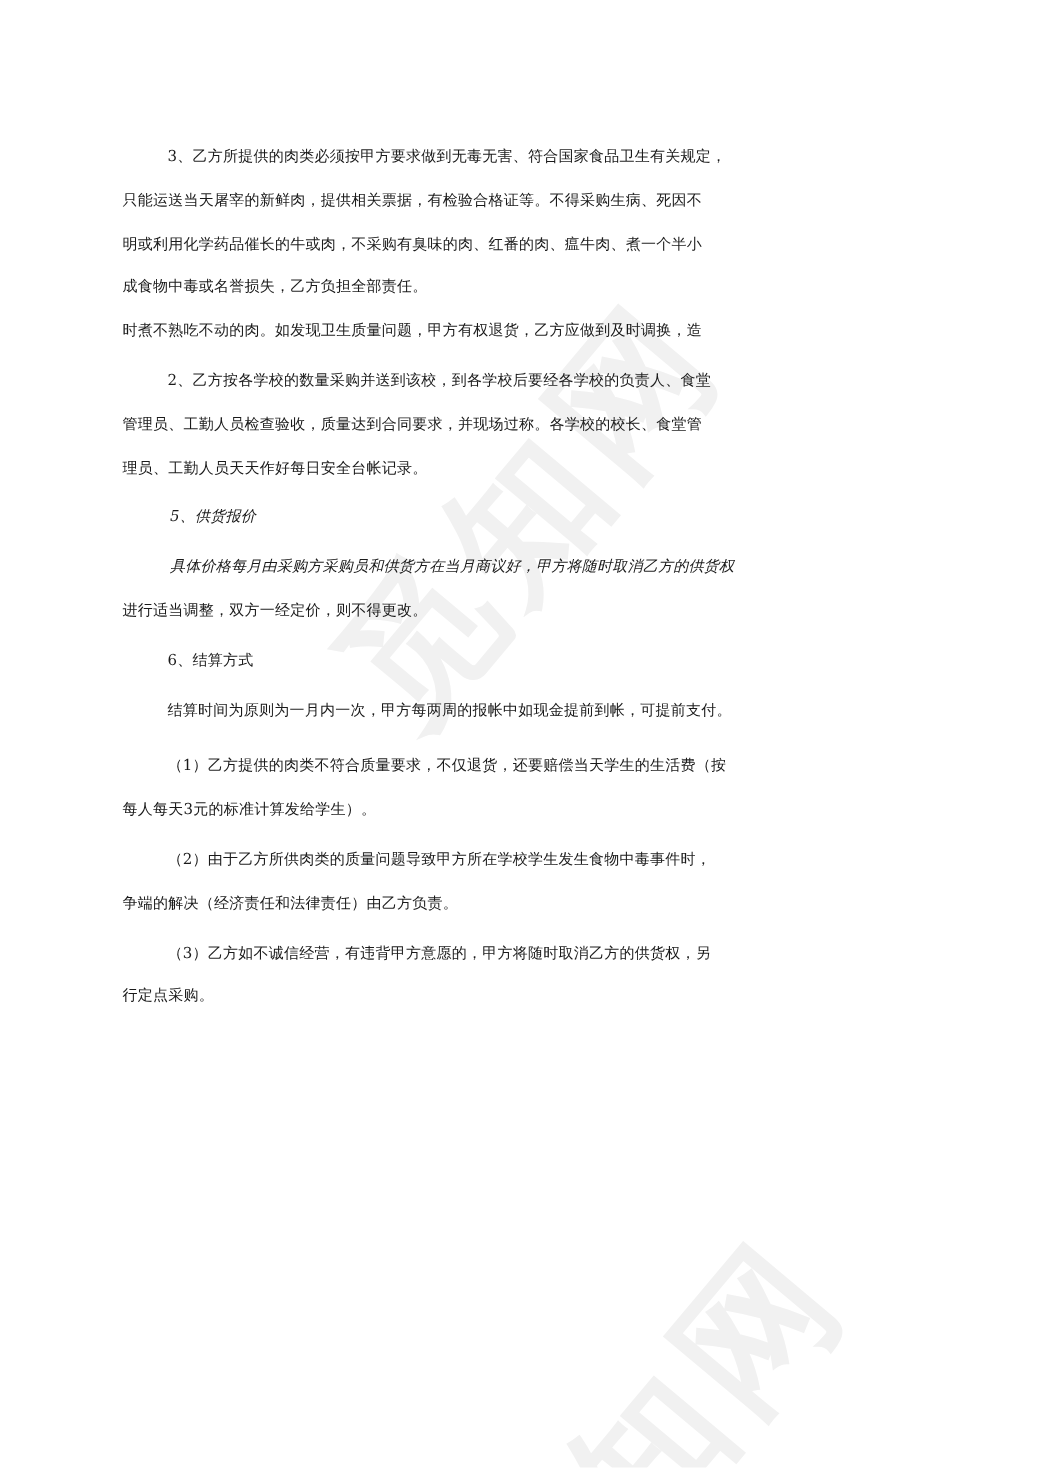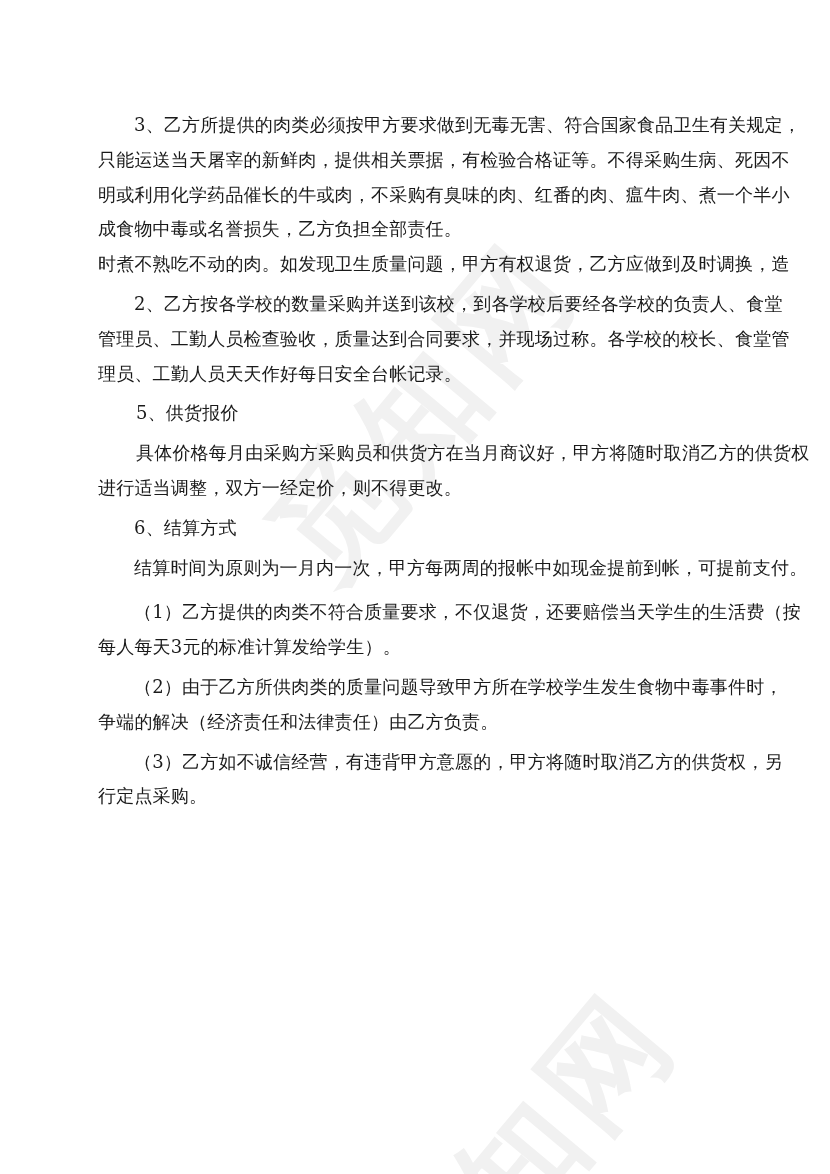--- a/index.html
+++ b/index.html
@@ -5,25 +5,25 @@
   html, body { margin: 0; padding: 0; background: #ffffff; }
   body { width: 830px; height: 1174px; position: relative; overflow: hidden;
          font-family: "DejaVu Serif", "Liberation Serif", serif; color: #1a1a1a; }
   .watermark { position: absolute; color: #f1f1f1; font-weight: bold;
                font-family: "DejaVu Sans", "Liberation Sans", sans-serif;
                font-size: 120px; letter-spacing: 10px; transform: rotate(-50deg);
                transform-origin: center; white-space: nowrap; z-index: 0; user-select: none; }
   .wm1 { left: 230px; top: 330px; }
   .wm2 { left: 330px; top: 1080px; }
   .page { position: absolute; left: 98px; top: 108px; width: 642px; z-index: 1; }
-  .line { font-size: 18px; height: 34.8px; line-height: 34.8px; white-space: nowrap;
+  .line { font-size: 12px; height: 34.8px; line-height: 34.8px; white-space: nowrap;
           letter-spacing: 0.2px; }
   .gap { height: 5px; }
   .i1 { padding-left: 36px; }
-  .i2 { padding-left: 38px; }
+  .i2 { padding-left: 38px; font-style: italic; }
   .i3 { padding-left: 0; }
 </style>
 </head>
 <body>
 
 <div class="watermark wm1">觅知网</div>
 <div class="watermark wm2">觅知网</div>
 
 <div class="page">
 

